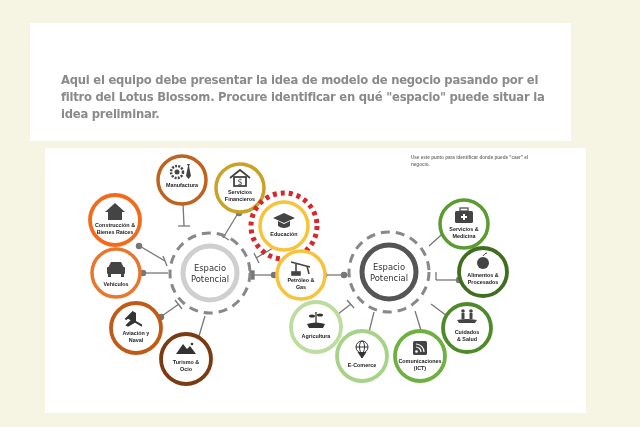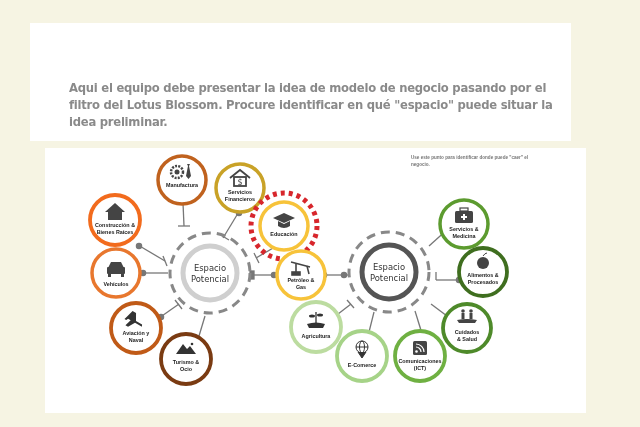--- a/index.html
+++ b/index.html
@@ -1,18 +1,18 @@
 <!DOCTYPE html>
 <html><head>
 <meta charset="utf-8">
 <style>
   html,body{margin:0;padding:0;}
   body{width:640px;height:427px;background:#f6f4e3;position:relative;overflow:hidden;font-family:"DejaVu Sans","Liberation Sans",sans-serif;}
   .card{position:absolute;left:30px;top:23px;width:541px;height:118px;background:#ffffff;}
-  .card p{margin:16px;position:absolute;left:23px;top:41px;width:500px;font-family:"DejaVu Sans",sans-serif;font-weight:bold;font-size:11.6px;line-height:17px;color:#8a8a8a;letter-spacing:-0.25px;}
+  .card p{margin:8px;position:absolute;left:23px;top:41px;width:500px;font-family:"DejaVu Sans",sans-serif;font-weight:bold;font-size:11.6px;line-height:17px;color:#8a8a8a;letter-spacing:-0.25px;}
   .panel{position:absolute;left:45px;top:148px;width:541px;height:265px;background:#ffffff;overflow:hidden;}
   svg{position:absolute;left:0;top:0;}
   .note{position:absolute;left:366px;top:6px;width:120px;font-size:4.6px;line-height:7px;color:#777;font-family:"Liberation Sans",sans-serif;font-weight:bold;}
   .lbl{font-family:"Liberation Sans",sans-serif;font-weight:bold;font-size:5.4px;fill:#222;}
   .hub-lbl{font-family:"DejaVu Sans",sans-serif;font-size:8.4px;fill:#333;}
 </style>
 </head>
 <body>
 
 <div class="card">

